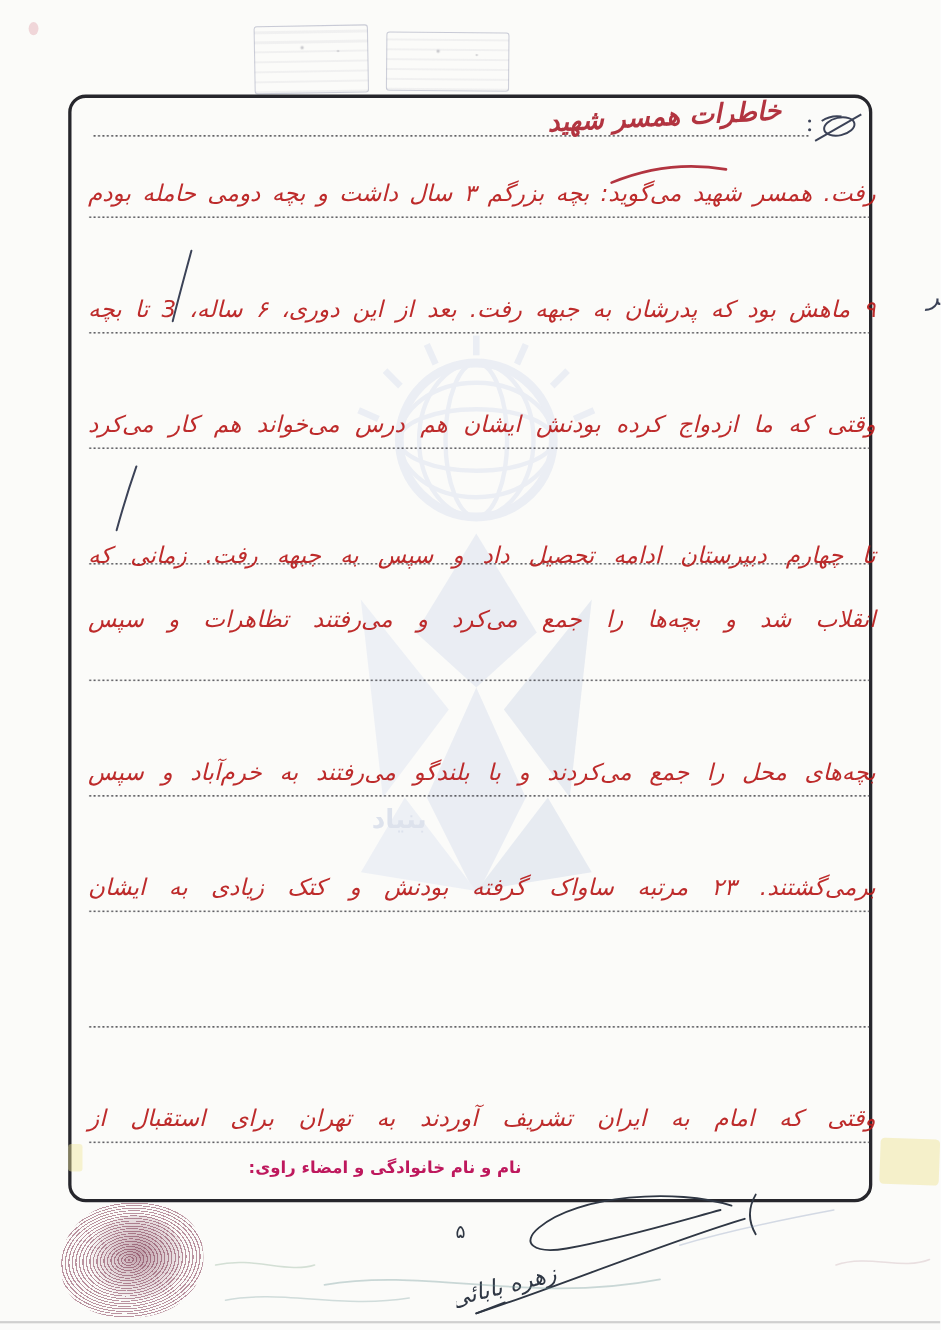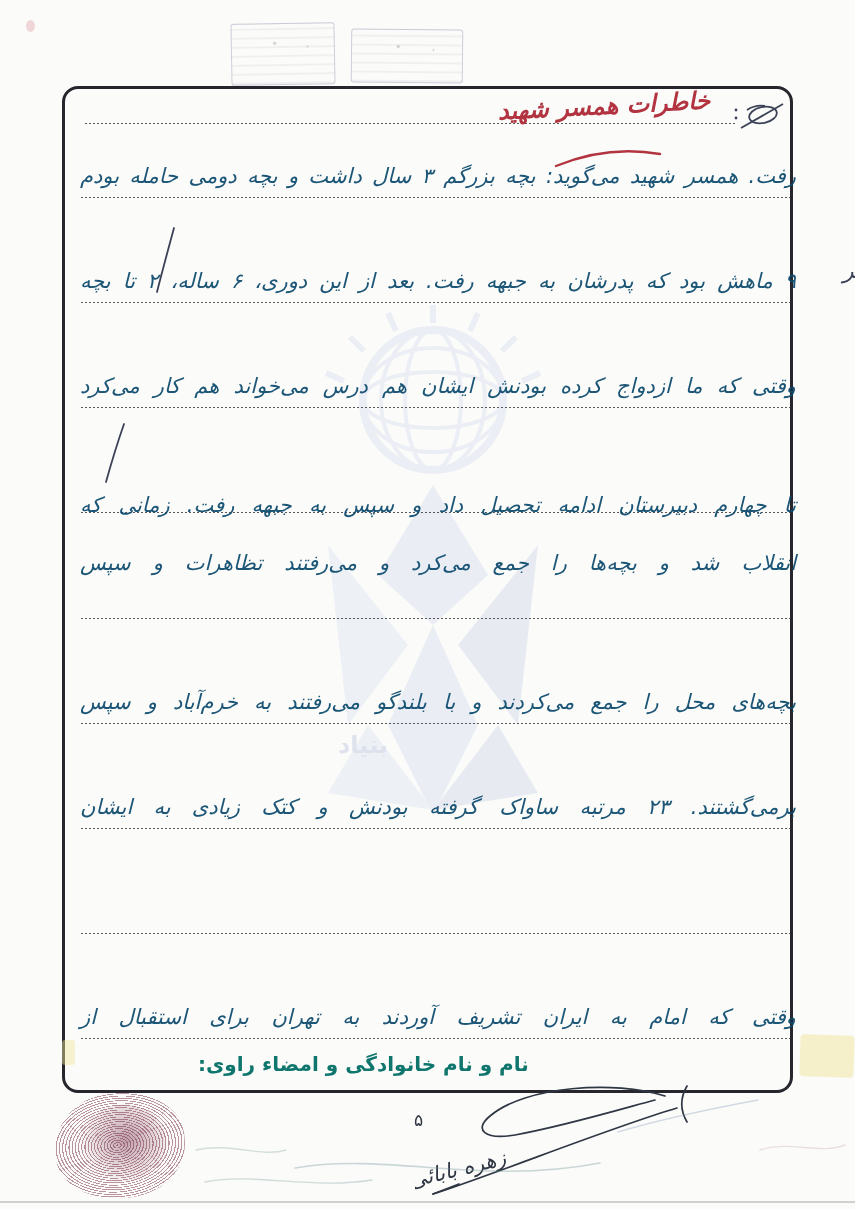--- a/index.html
+++ b/index.html
@@ -24,31 +24,31 @@
   
   .rule{position:absolute;left:80px;width:712px;height:3px;background-repeat:repeat-x;
         background-image:radial-gradient(circle, rgba(52,52,58,.82) .8px, transparent 1px);
         background-size:4px 3px;}
   .rule-top{left:84px;width:652px;}
 
   
   .hand-line{position:absolute;left:80px;width:716px;height:56px;line-height:56px;
              direction:rtl;text-align:justify;text-align-last:justify;
              font-family:"DejaVu Sans",sans-serif;font-style:italic;font-size:21px;
-             color:#0c4a6e;letter-spacing:.4px;word-spacing:2px;opacity:.93;}
+             color:#b91c1c;letter-spacing:.4px;word-spacing:2px;opacity:.93;}
   .edge-word{position:absolute;left:799px;top:258px;direction:rtl;font-style:italic;
              font-size:22px;color:#3b4257;margin-left:44px;}
 
   .red-title{position:absolute;left:478px;top:92px;width:252px;direction:rtl;text-align:center;
              font-family:"DejaVu Sans",sans-serif;font-style:italic;font-weight:600;
              font-size:24px;color:#b23440;letter-spacing:1px;transform:rotate(-3deg);}
 
   
   .print-label{position:absolute;direction:rtl;font-family:"DejaVu Sans",sans-serif;
-               font-weight:bold;font-size:20px;color:#0f766e;}
+               font-weight:bold;font-size:15px;color:#be185d;margin-left:28px;}
   .label-interviewer{right:66px;top:1049px;}
   .label-narrator{left:198px;top:1052px;}
 
   .page-num{position:absolute;left:414px;top:1110px;font-size:17px;color:#2f3744;}
 
   
   .fingerprint{position:absolute;left:55px;top:1092px;width:130px;height:106px;
      border-radius:50% 55% 48% 52%/55% 48% 52% 45%;transform:rotate(-6deg);
      background:repeating-radial-gradient(ellipse 62% 55% at 48% 50%,
         rgba(122,44,72,.5) 0 1.1px, rgba(250,245,245,.04) 1.1px 3.2px);}
@@ -126,21 +126,21 @@
     <g stroke="#3b4257" fill="none" stroke-width="1.8">
       <ellipse cx="30" cy="19" rx="14" ry="8" transform="rotate(-12 30 19)"></ellipse>
       <path d="M8 32 L50 8"></path>
       <path d="M14 14 C 20 10, 26 9, 32 10"></path>
     </g>
     <circle cx="3" cy="14" r="1.4" fill="#3b4257"></circle>
     <circle cx="3" cy="22" r="1.4" fill="#3b4257"></circle>
   </svg>
 
   <div class="hand-line" style="top:148px">رفت. همسر شهید می‌گوید: بچه بزرگم ۳ سال داشت و بچه دومی حامله بودم</div>
-  <div class="hand-line" style="top:253px">۹ ماهش بود که پدرشان به جبهه رفت. بعد از این دوری، ۶ ساله، ۲ تا بچه</div>
+  <div class="hand-line" style="top:253px">۹ ماهش بود که پدرشان به جبهه رفت. بعد از این دوری، ۶ ساله، 3 تا بچه</div>
   <div class="hand-line" style="top:358px">وقتی که ما ازدواج کرده بودنش ایشان هم درس می‌خواند هم کار می‌کرد</div>
   <div class="hand-line" style="top:477px">تا چهارم دبیرستان ادامه تحصیل داد و سپس به جبهه رفت. زمانی که</div>
   <div class="hand-line" style="top:535px">انقلاب شد و بچه‌ها را جمع می‌کرد و می‌رفتند تظاهرات و سپس</div>
   <div class="hand-line" style="top:674px">بچه‌های محل را جمع می‌کردند و با بلندگو می‌رفتند به خرم‌آباد و سپس</div>
   <div class="hand-line" style="top:779px">برمی‌گشتند. ۲۳ مرتبه ساواک گرفته بودنش و کتک زیادی به ایشان</div>
   <div class="hand-line" style="top:989px">وقتی که امام به ایران تشریف آوردند به تهران برای استقبال از</div>
   <div class="edge-word">بر</div>
 
   <div class="print-label label-narrator">نام و نام خانوادگی و امضاء راوی:</div>
 

